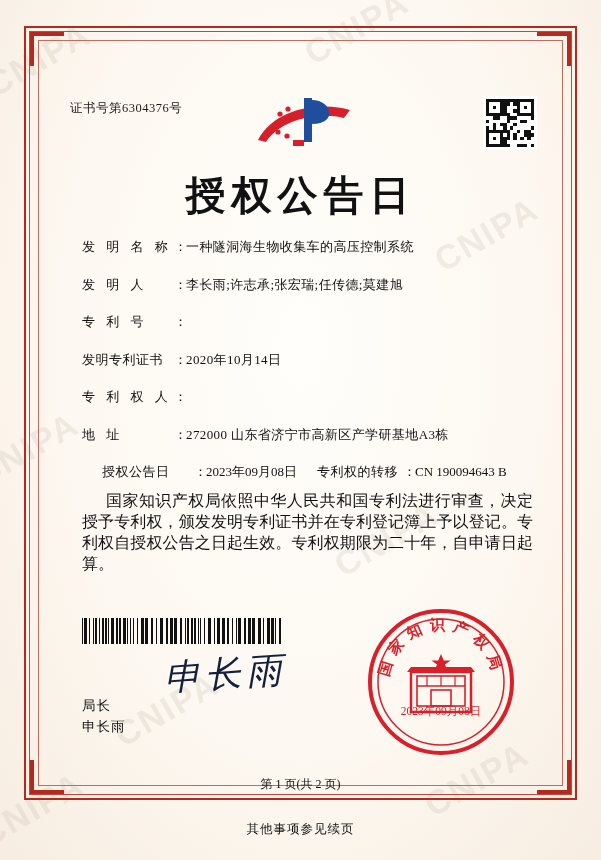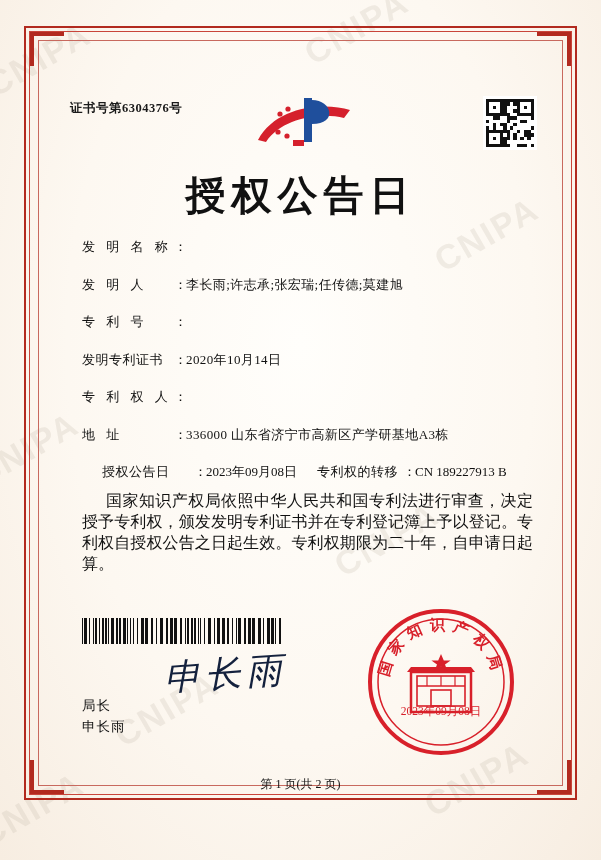--- a/index.html
+++ b/index.html
@@ -74,21 +74,20 @@
     position: absolute;
     left: 56px; top: 58px; right: 56px; bottom: 92px;
   }
 
   .cert-no {
     position: absolute;
     left: 14px; top: 42px;
     font-size: 12.5px;
     color: #1a1a1a;
     letter-spacing: 0.5px;
-    font-weight: bold;
   }
 
   .qr {
     position: absolute;
     right: 8px; top: 38px;
     width: 54px; height: 54px;
     background: #ffffff;
     padding: 3px;
     box-sizing: border-box;
   }
@@ -477,20 +476,21 @@
       </svg>
     </div>
 
     <div class="doc-title">授权公告日</div>
 
     <div class="fields">
 
       <div class="field-row">
         <span class="field-label">发 明 名 称</span>
         <span class="field-colon">：</span>
+        <span class="field-value">一种隧洞海生物收集车的高压控制系统</span>
       </div>
 
       <div class="field-row">
         <span class="field-label">发  明  人</span>
         <span class="field-colon">：</span>
         <span class="field-value">李长雨;许志承;张宏瑞;任传德;莫建旭</span>
       </div>
 
       <div class="field-row">
         <span class="field-label">专  利  号</span>
@@ -504,33 +504,33 @@
       </div>
 
       <div class="field-row">
         <span class="field-label">专 利 权 人</span>
         <span class="field-colon">：</span>
       </div>
 
       <div class="field-row">
         <span class="field-label">地        址</span>
         <span class="field-colon">：</span>
-        <span class="field-value">336000 山东省济宁市高新区产学研基地A3栋</span>
+        <span class="field-value">272000 山东省济宁市高新区产学研基地A3栋</span>
       </div>
 
       <div class="dual-row">
         <span class="dual-left">
           <span class="field-label tight">授权公告日</span>
           <span class="field-colon">：</span>
           <span>2023年09月08日</span>
         </span>
         <span class="dual-right">
           <span class="field-label tight">专利权的转移</span>
           <span class="field-colon">：</span>
-          <span>CN 189227913 B</span>
+          <span>CN 190094643 B</span>
         </span>
       </div>
 
     </div>
 
     <div class="paragraphs">
       <p>国家知识产权局依照中华人民共和国专利法进行审查，决定授予专利权，颁发发明专利证书并在专利登记簿上予以登记。专利权自授权公告之日起生效。专利权期限为二十年，自申请日起算。</p>
     </div>
 
     <div class="barcode" id="barcode">
@@ -613,13 +613,14 @@
           <line x1="14" y1="-4" x2="14" y2="6" stroke="#d8202a" stroke-width="1.2"></line>
           <path d="M 0 -30 L 3.5 -22 L 12 -22 L 5 -17 L 8 -9 L 0 -14 L -8 -9 L -5 -17 L -12 -22 L -3.5 -22 Z" fill="#d8202a" transform="translate(0,-2) scale(0.8)"></path>
         </g>
       </svg>
       <div style="position:absolute; left:0; right:0; top:98px; text-align:center; font-size:11.5px; color:#d8202a; font-family:'Liberation Serif', serif;">2023年09月08日</div>
     </div>
 
     <div class="page-no">第 1 页(共 2 页)</div>
   </div>
 
+  <div class="footer-note">其他事项参见续页</div>
 </div>
 
 </body></html>

